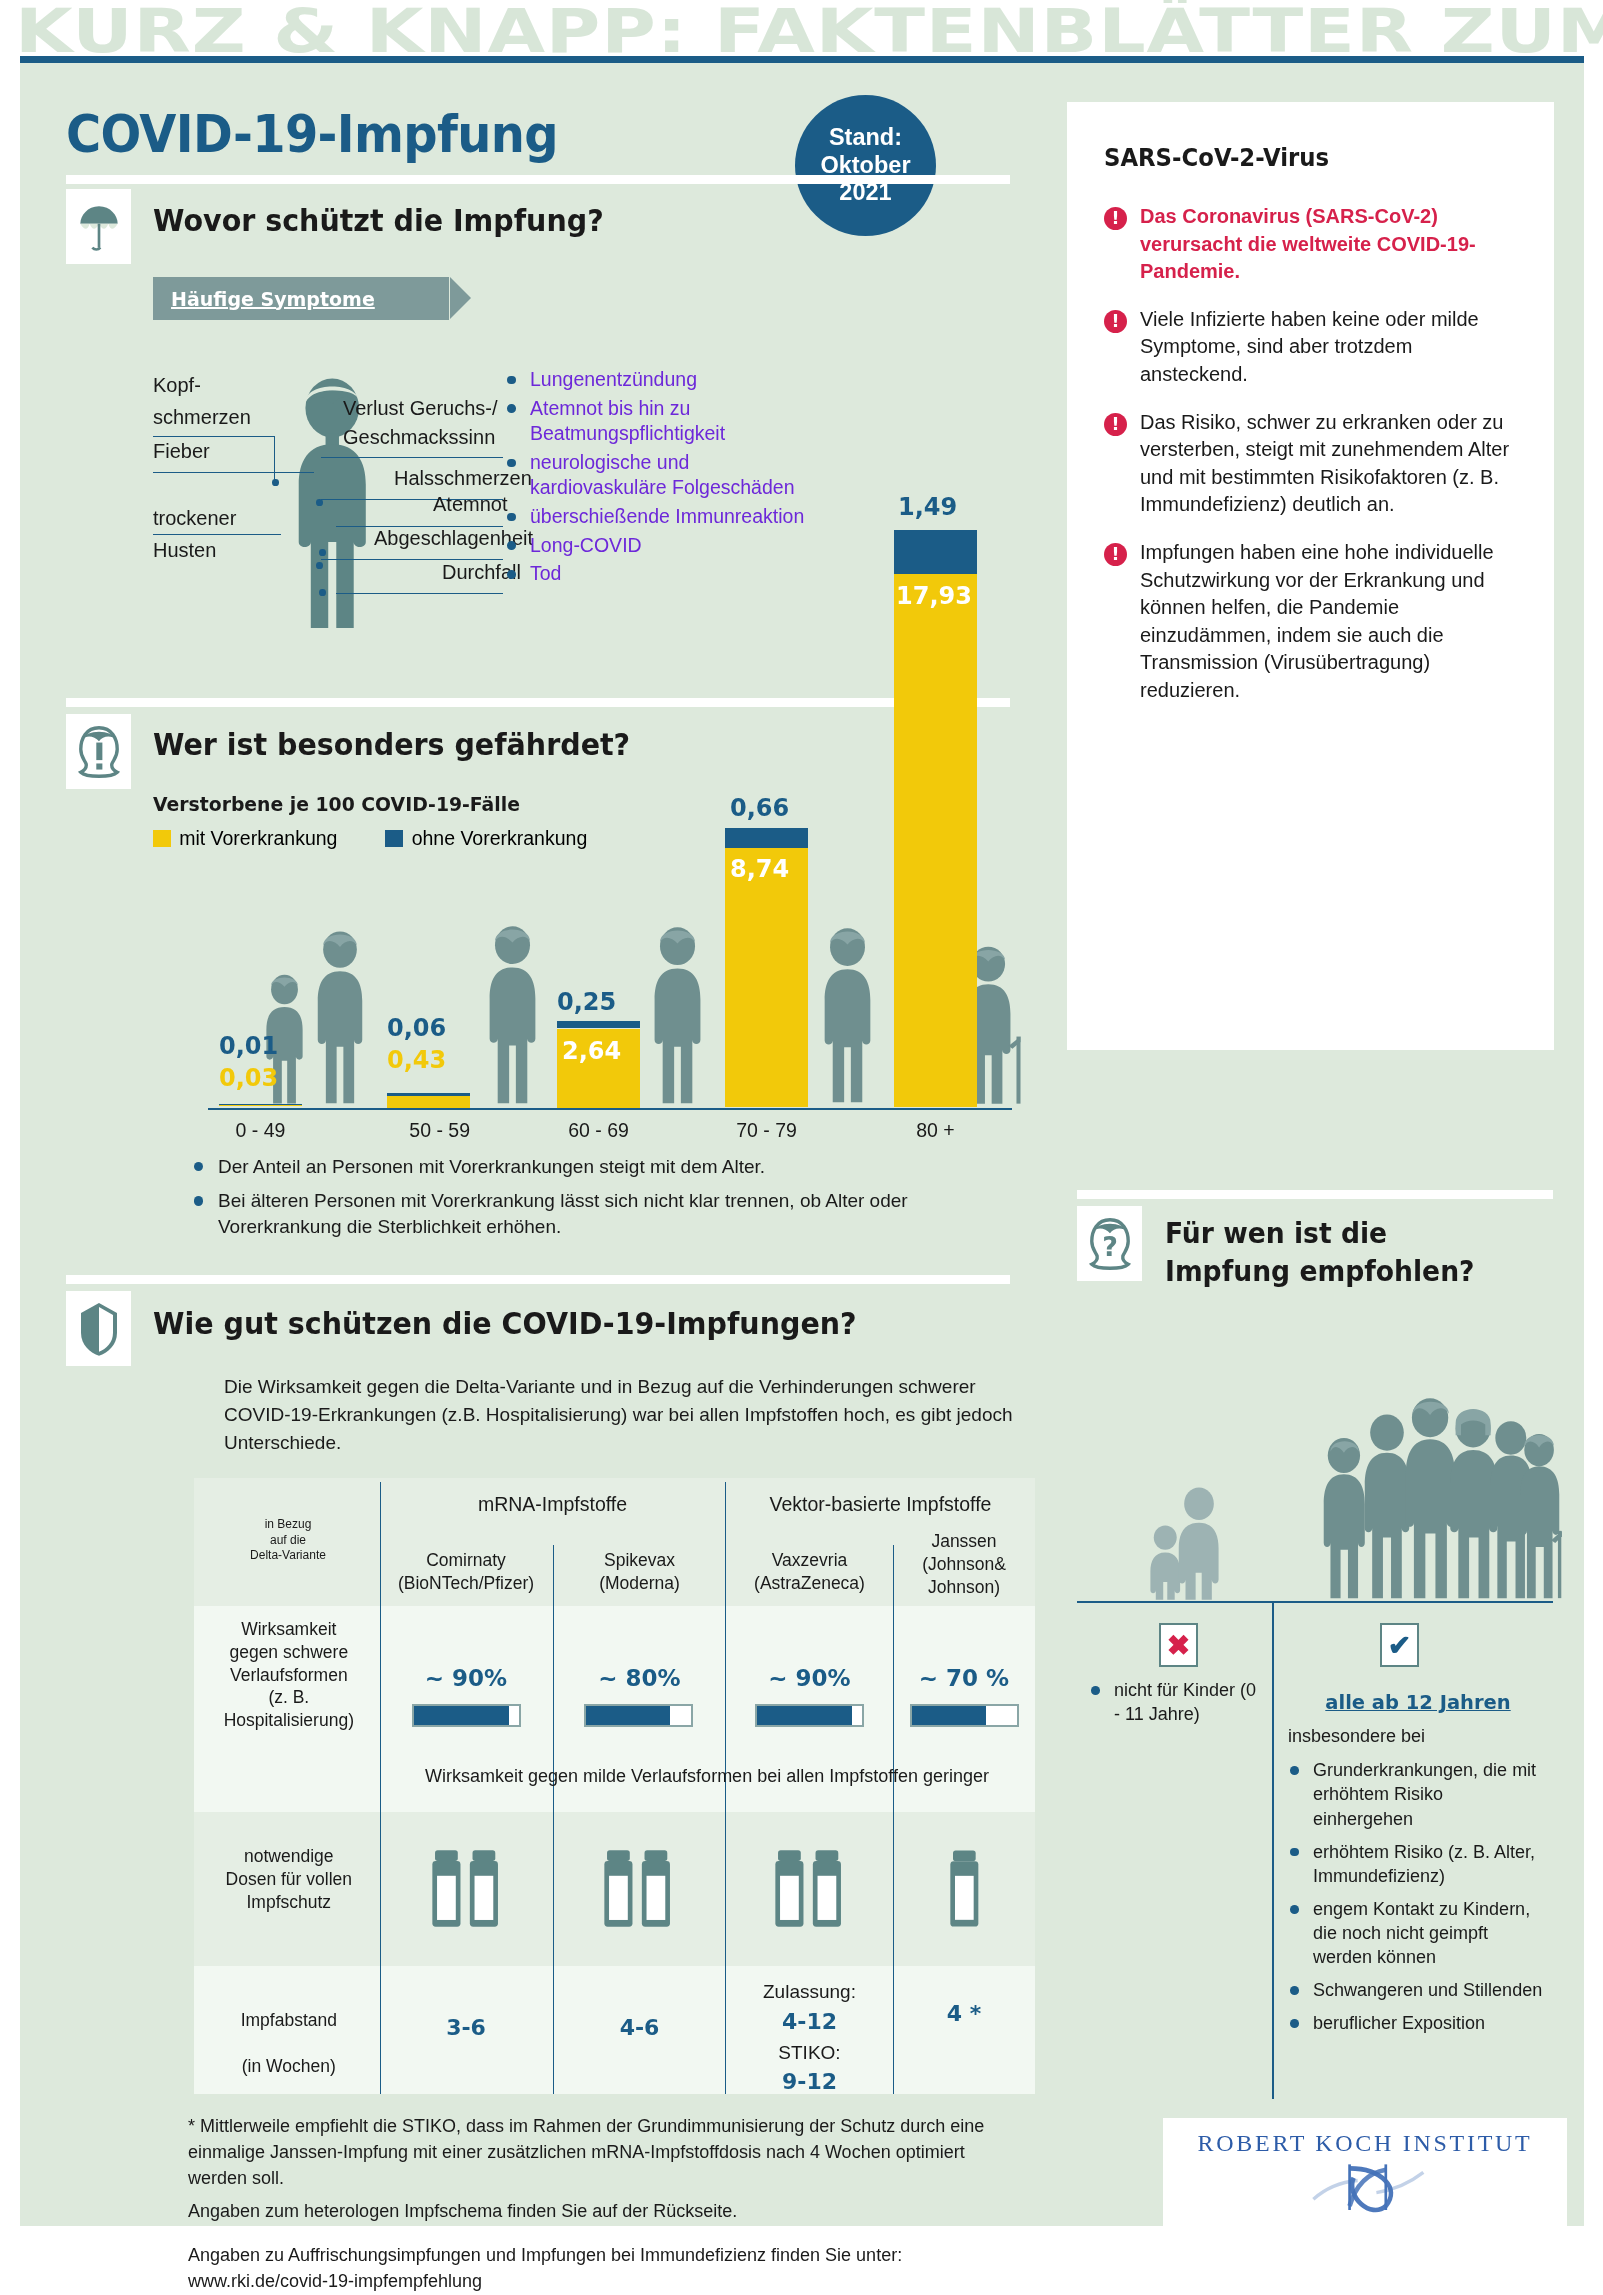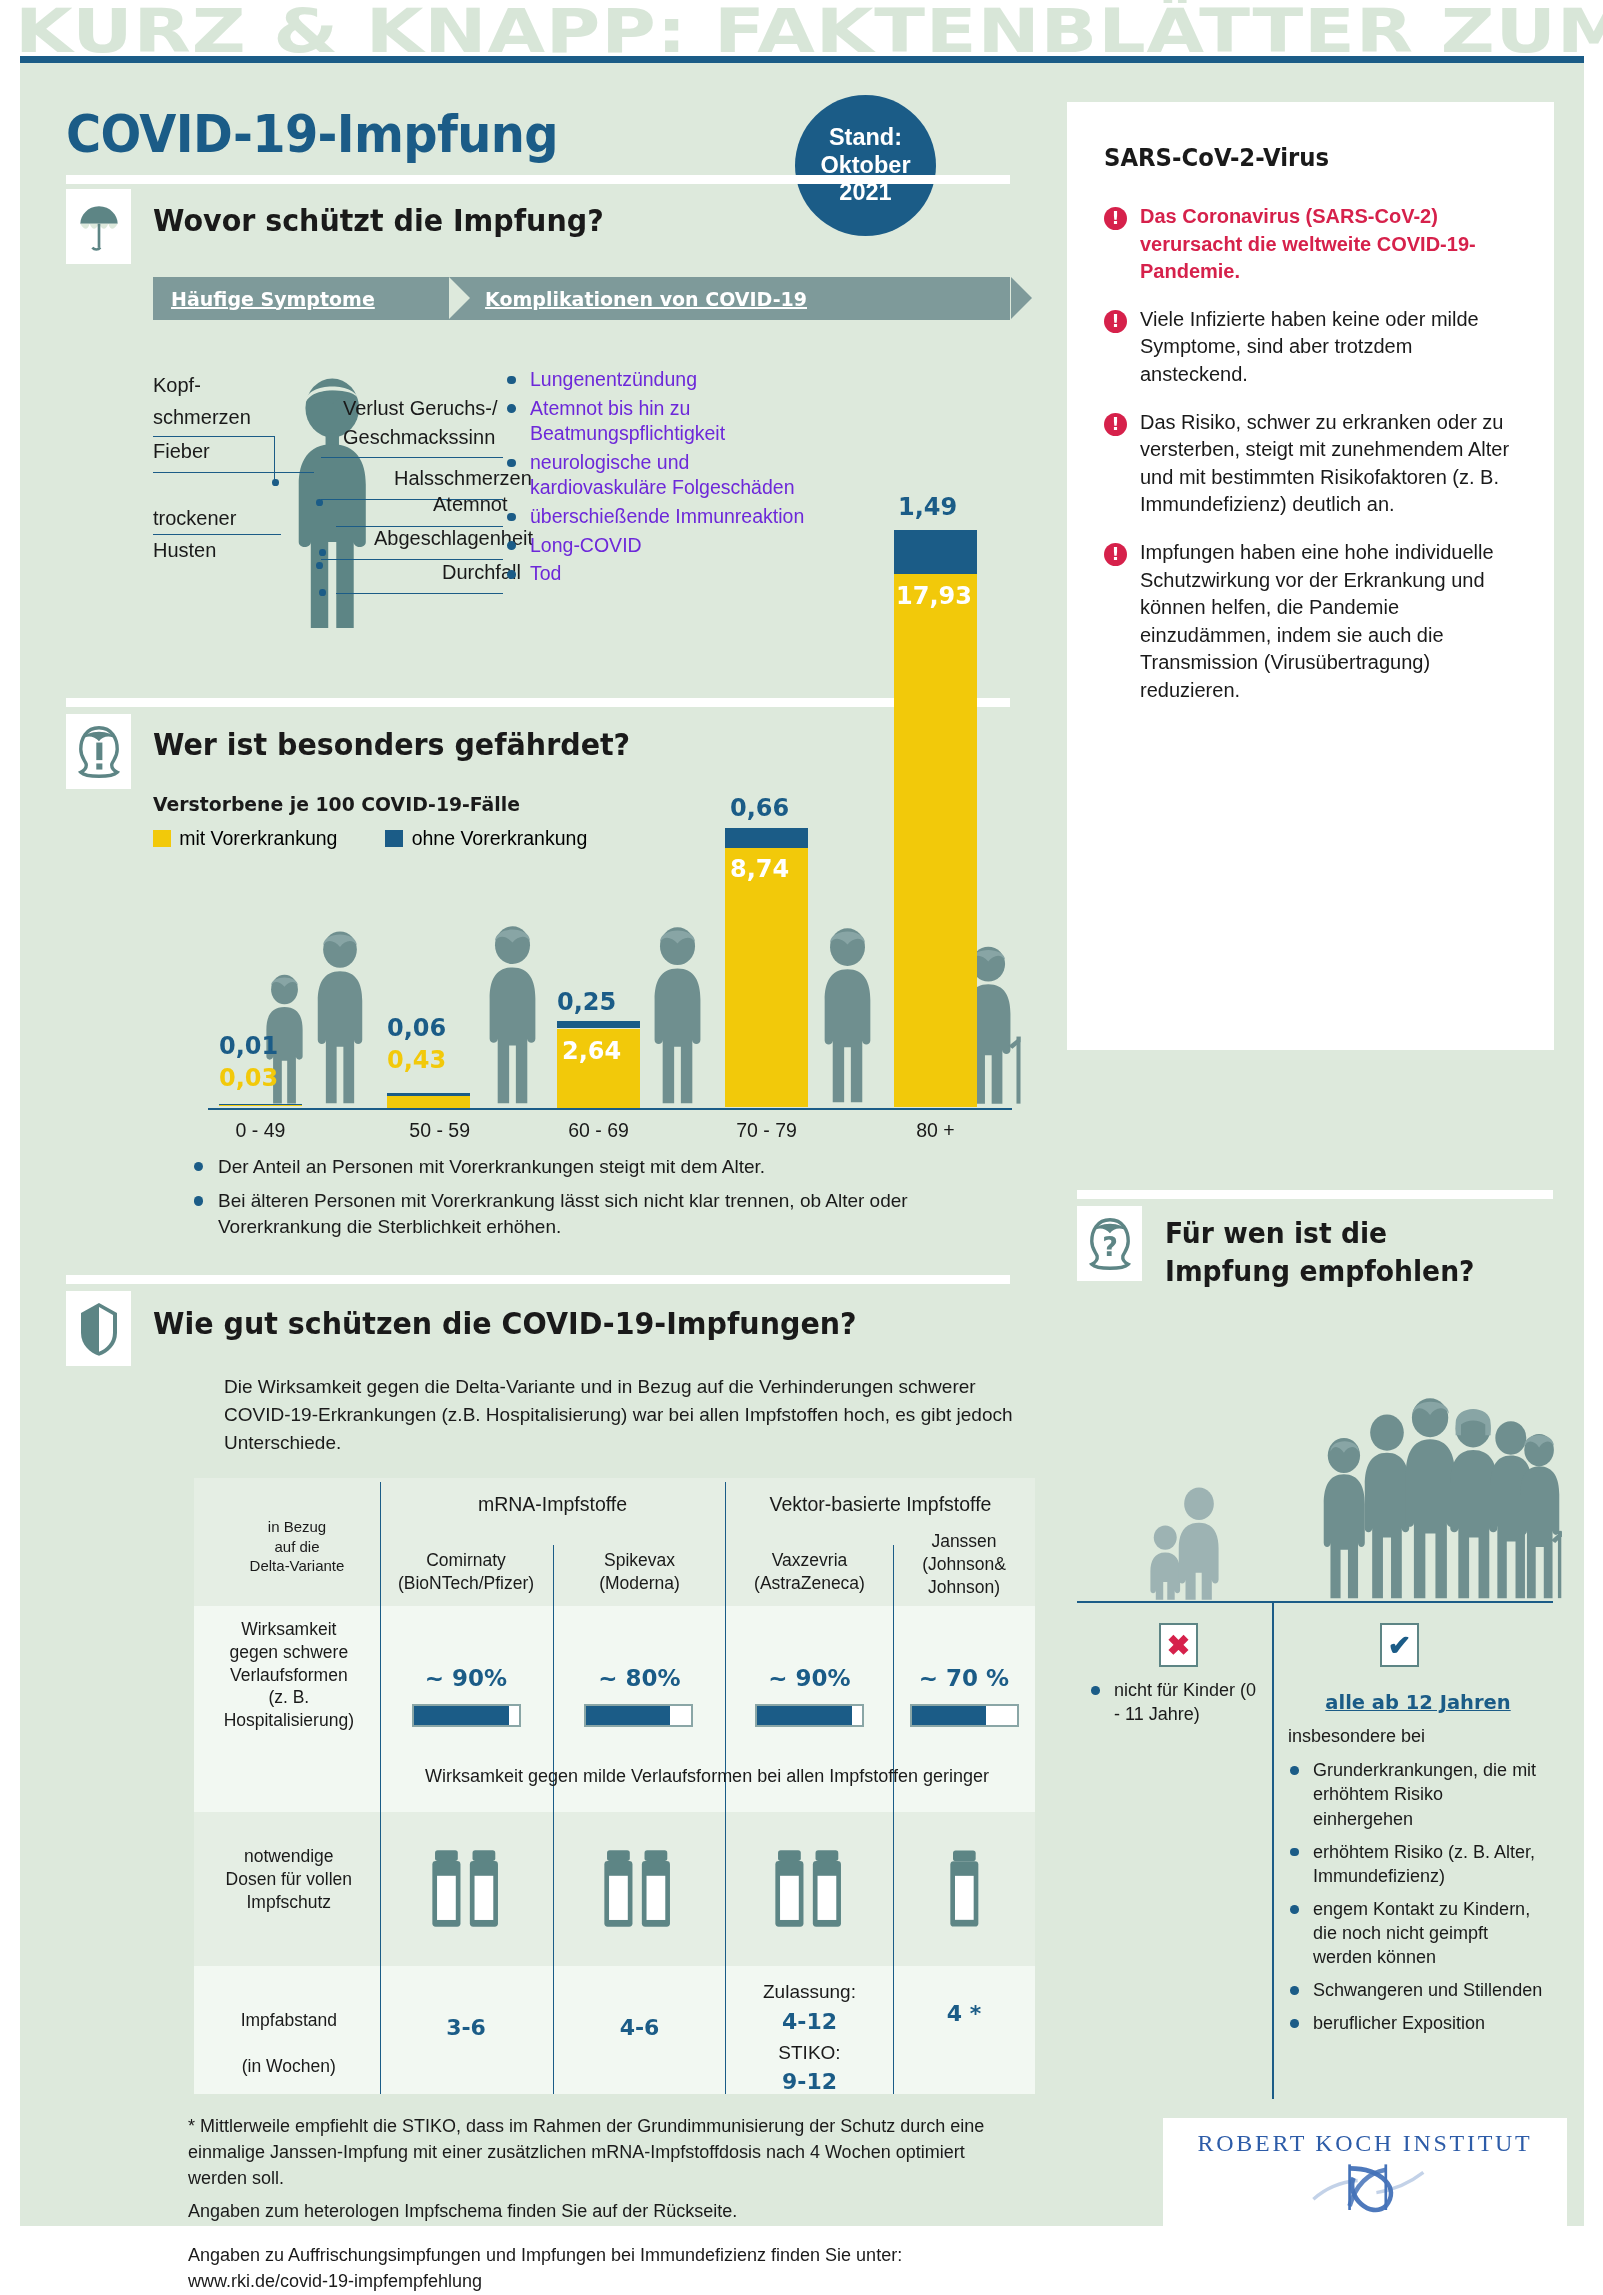--- a/index.html
+++ b/index.html
@@ -250,23 +250,20 @@
       <path d="M31 8 C14 8 3 22 3 34 L59 34 C59 22 48 8 31 8 Z" fill="#5d8585"></path>
       <path d="M3 34 C9 44 14 44 17 34 C21 44 26 44 31 34 C36 44 41 44 45 34 C48 44 53 44 59 34 Z" fill="#dde9dc"></path>
       <rect x="29" y="34" width="4" height="36" fill="#5d8585"></rect>
       <path d="M21 70 a8 8 0 0 0 12 0" fill="none" stroke="#5d8585" stroke-width="4"></path>
     </svg>
   </div>
   <div class="sec-head" style="left:133px;top:139px;">Wovor schützt die Impfung?</div>
 
   <div class="ribbon" style="left:133px;top:214px;width:296px;">
     <span>Häufige Symptome</span>
-  </div>
-  <div class="ribbon r2" style="left:429px;top:214px;width:561px;">
-    <span style="padding-left:38px;">Komplikationen von COVID-19</span>
   </div>
 
   <svg style="position:absolute;left:268px;top:303px;" width="114" height="269" viewBox="0 0 170 400">
     <ellipse cx="66" cy="62" rx="40" ry="44" fill="#5d8585"></ellipse>
     <path d="M26 54 C26 22 106 22 106 54 C106 44 96 36 66 36 C40 36 30 46 26 54 Z" fill="#dde9dc"></path>
     <path d="M32 56 C36 30 96 30 100 56 C92 40 78 44 66 56 C54 44 40 40 32 56 Z" fill="#5d8585"></path>
     <path d="M56 100 h20 v20 h-20 z" fill="#5d8585"></path>
     <path d="M66 116 C30 116 16 142 16 176 L16 262 C16 272 34 272 34 262 L34 200 L34 390 L60 390 L60 262 L72 262 L72 390 L98 390 L98 200 L98 262 C98 272 116 272 116 262 L116 176 C116 142 102 116 66 116 Z" fill="#5d8585"></path>
   </svg>
 
@@ -431,21 +428,21 @@
     <div class="vt-head" style="position:absolute;left:0;top:0;width:841px;height:128px;"></div>
     <div class="vt-r1" style="position:absolute;left:0;top:128px;width:841px;height:206px;"></div>
     <div class="vt-r2" style="position:absolute;left:0;top:334px;width:841px;height:155px;"></div>
     <div class="vt-r3" style="position:absolute;left:0;top:488px;width:841px;height:128px;"></div>
 
     <div class="vdiv" style="left:186px;top:4px;height:612px;"></div>
     <div class="vdiv" style="left:359px;top:67px;height:549px;"></div>
     <div class="vdiv" style="left:531px;top:4px;height:612px;"></div>
     <div class="vdiv" style="left:699px;top:67px;height:549px;"></div>
 
-    <div class="vcell" style="left:19px;top:39px;width:168px;font-size:15px;">
+    <div class="vcell" style="left:10px;top:39px;width:168px;font-size:12px;">
       <span>in Bezug</span><br><span>auf die</span><br><span>Delta-Variante</span>
     </div>
 
     <div class="vhdr-group" style="left:187px;top:15px;width:343px;">mRNA-Impfstoffe</div>
     <div class="vhdr-group" style="left:533px;top:15px;width:307px;">Vektor-basierte Impfstoffe</div>
 
     <div class="vcell" style="left:188px;top:71px;width:168px;">
       <span>Comirnaty</span><br><span>(BioNTech/Pfizer)</span>
     </div>
     <div class="vcell" style="left:362px;top:71px;width:167px;">

